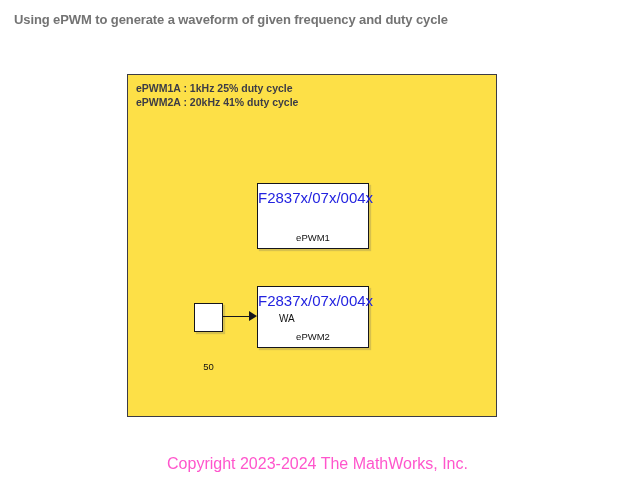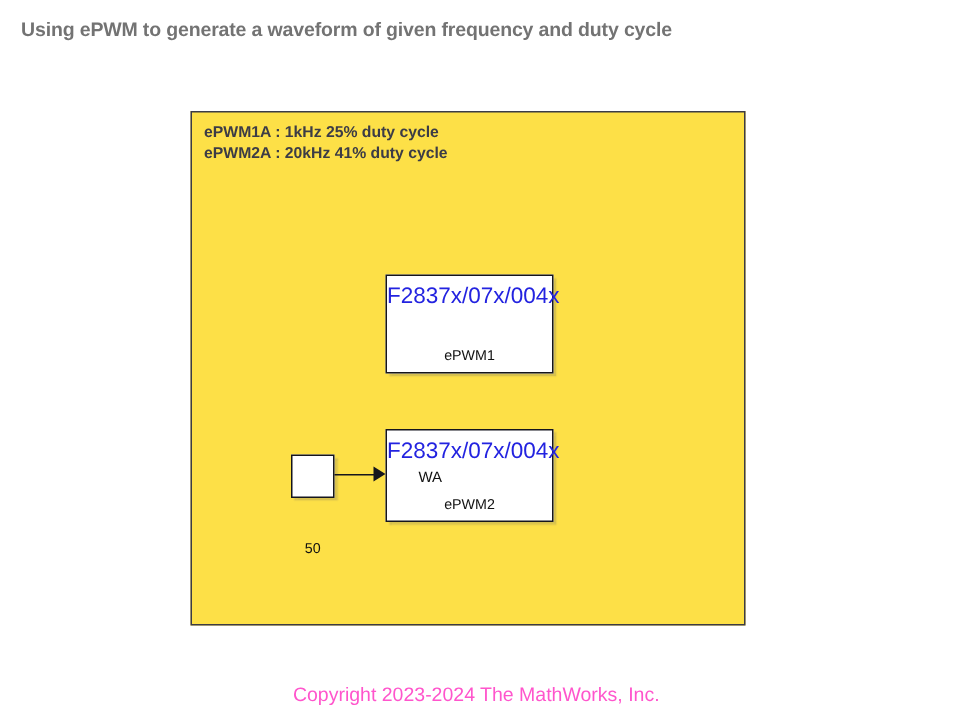--- a/index.html
+++ b/index.html
@@ -150,21 +150,21 @@
     border-left: 8px solid #15151c;
   }
 
   
   #copyright {
     position: absolute;
     left: 0;
     right: 0;
     top: 455px;
     text-align: center;
-    font-size: 13px;
+    font-size: 16px;
     color: #FF55CC;
     white-space: nowrap;
   }
 </style>
 </head>
 <body>
 
 <div id="page-title">Using ePWM to generate a waveform of given frequency and duty cycle</div>
 
 <div id="model-canvas">

